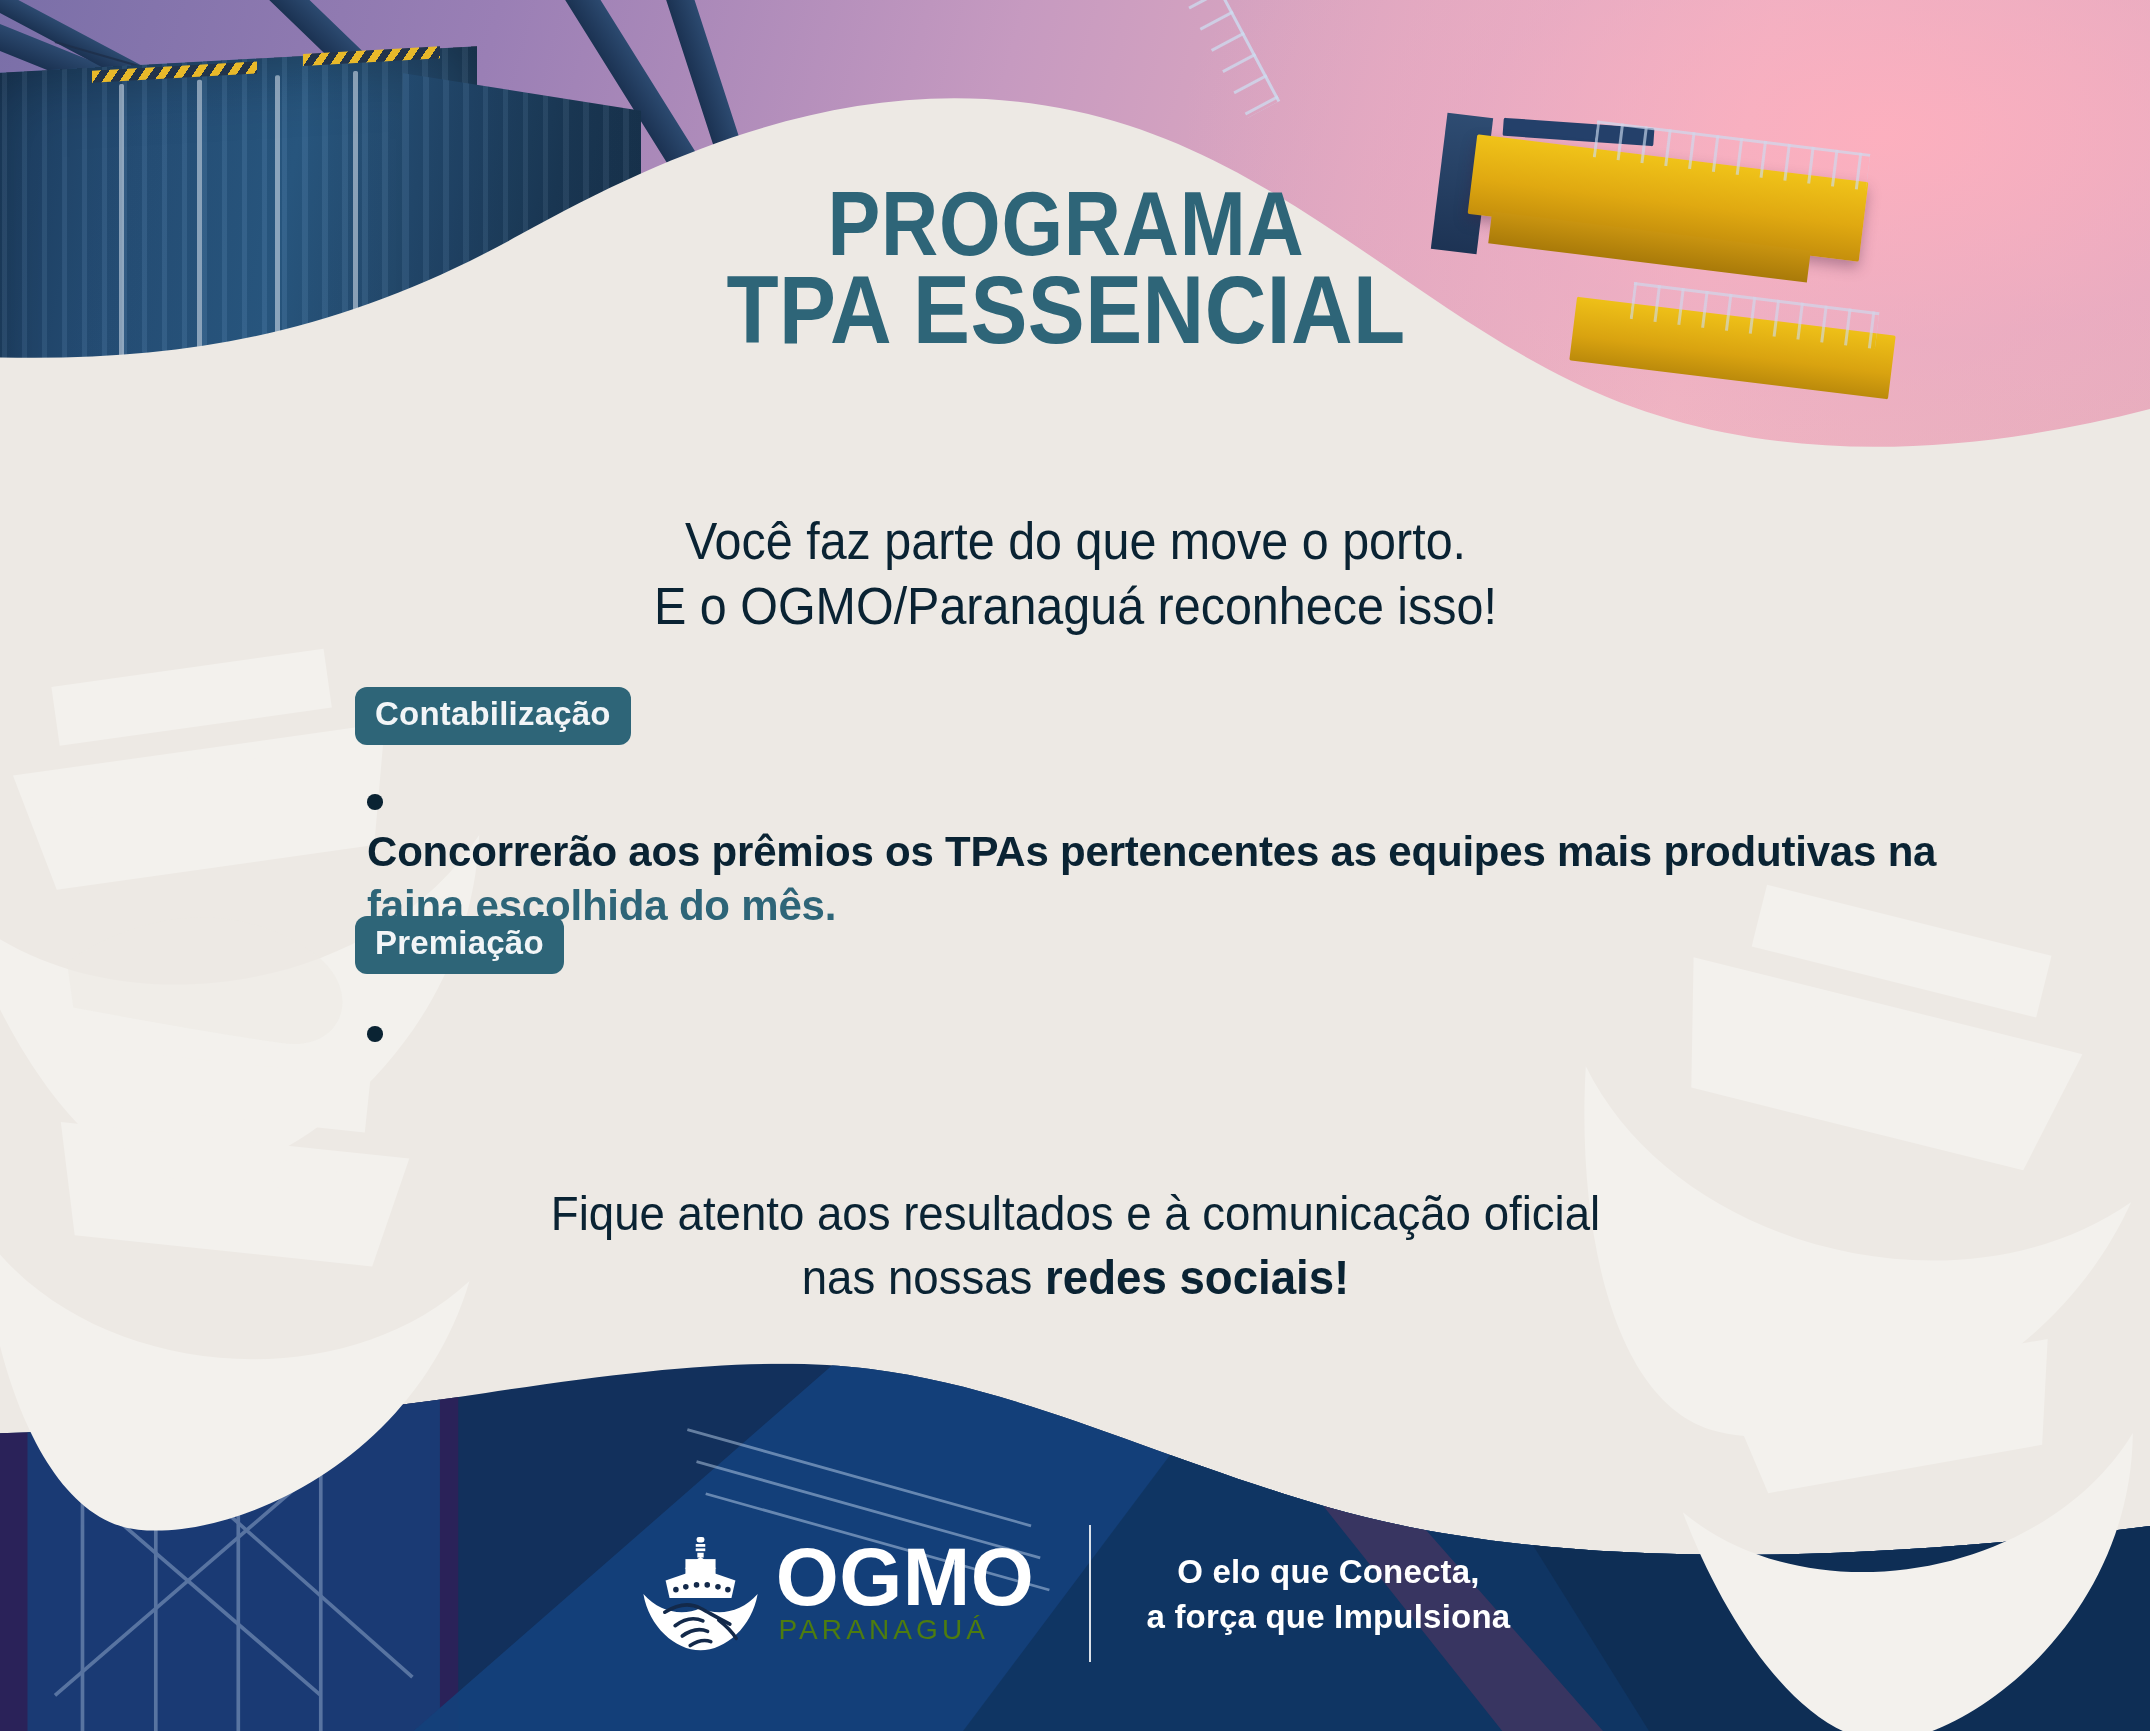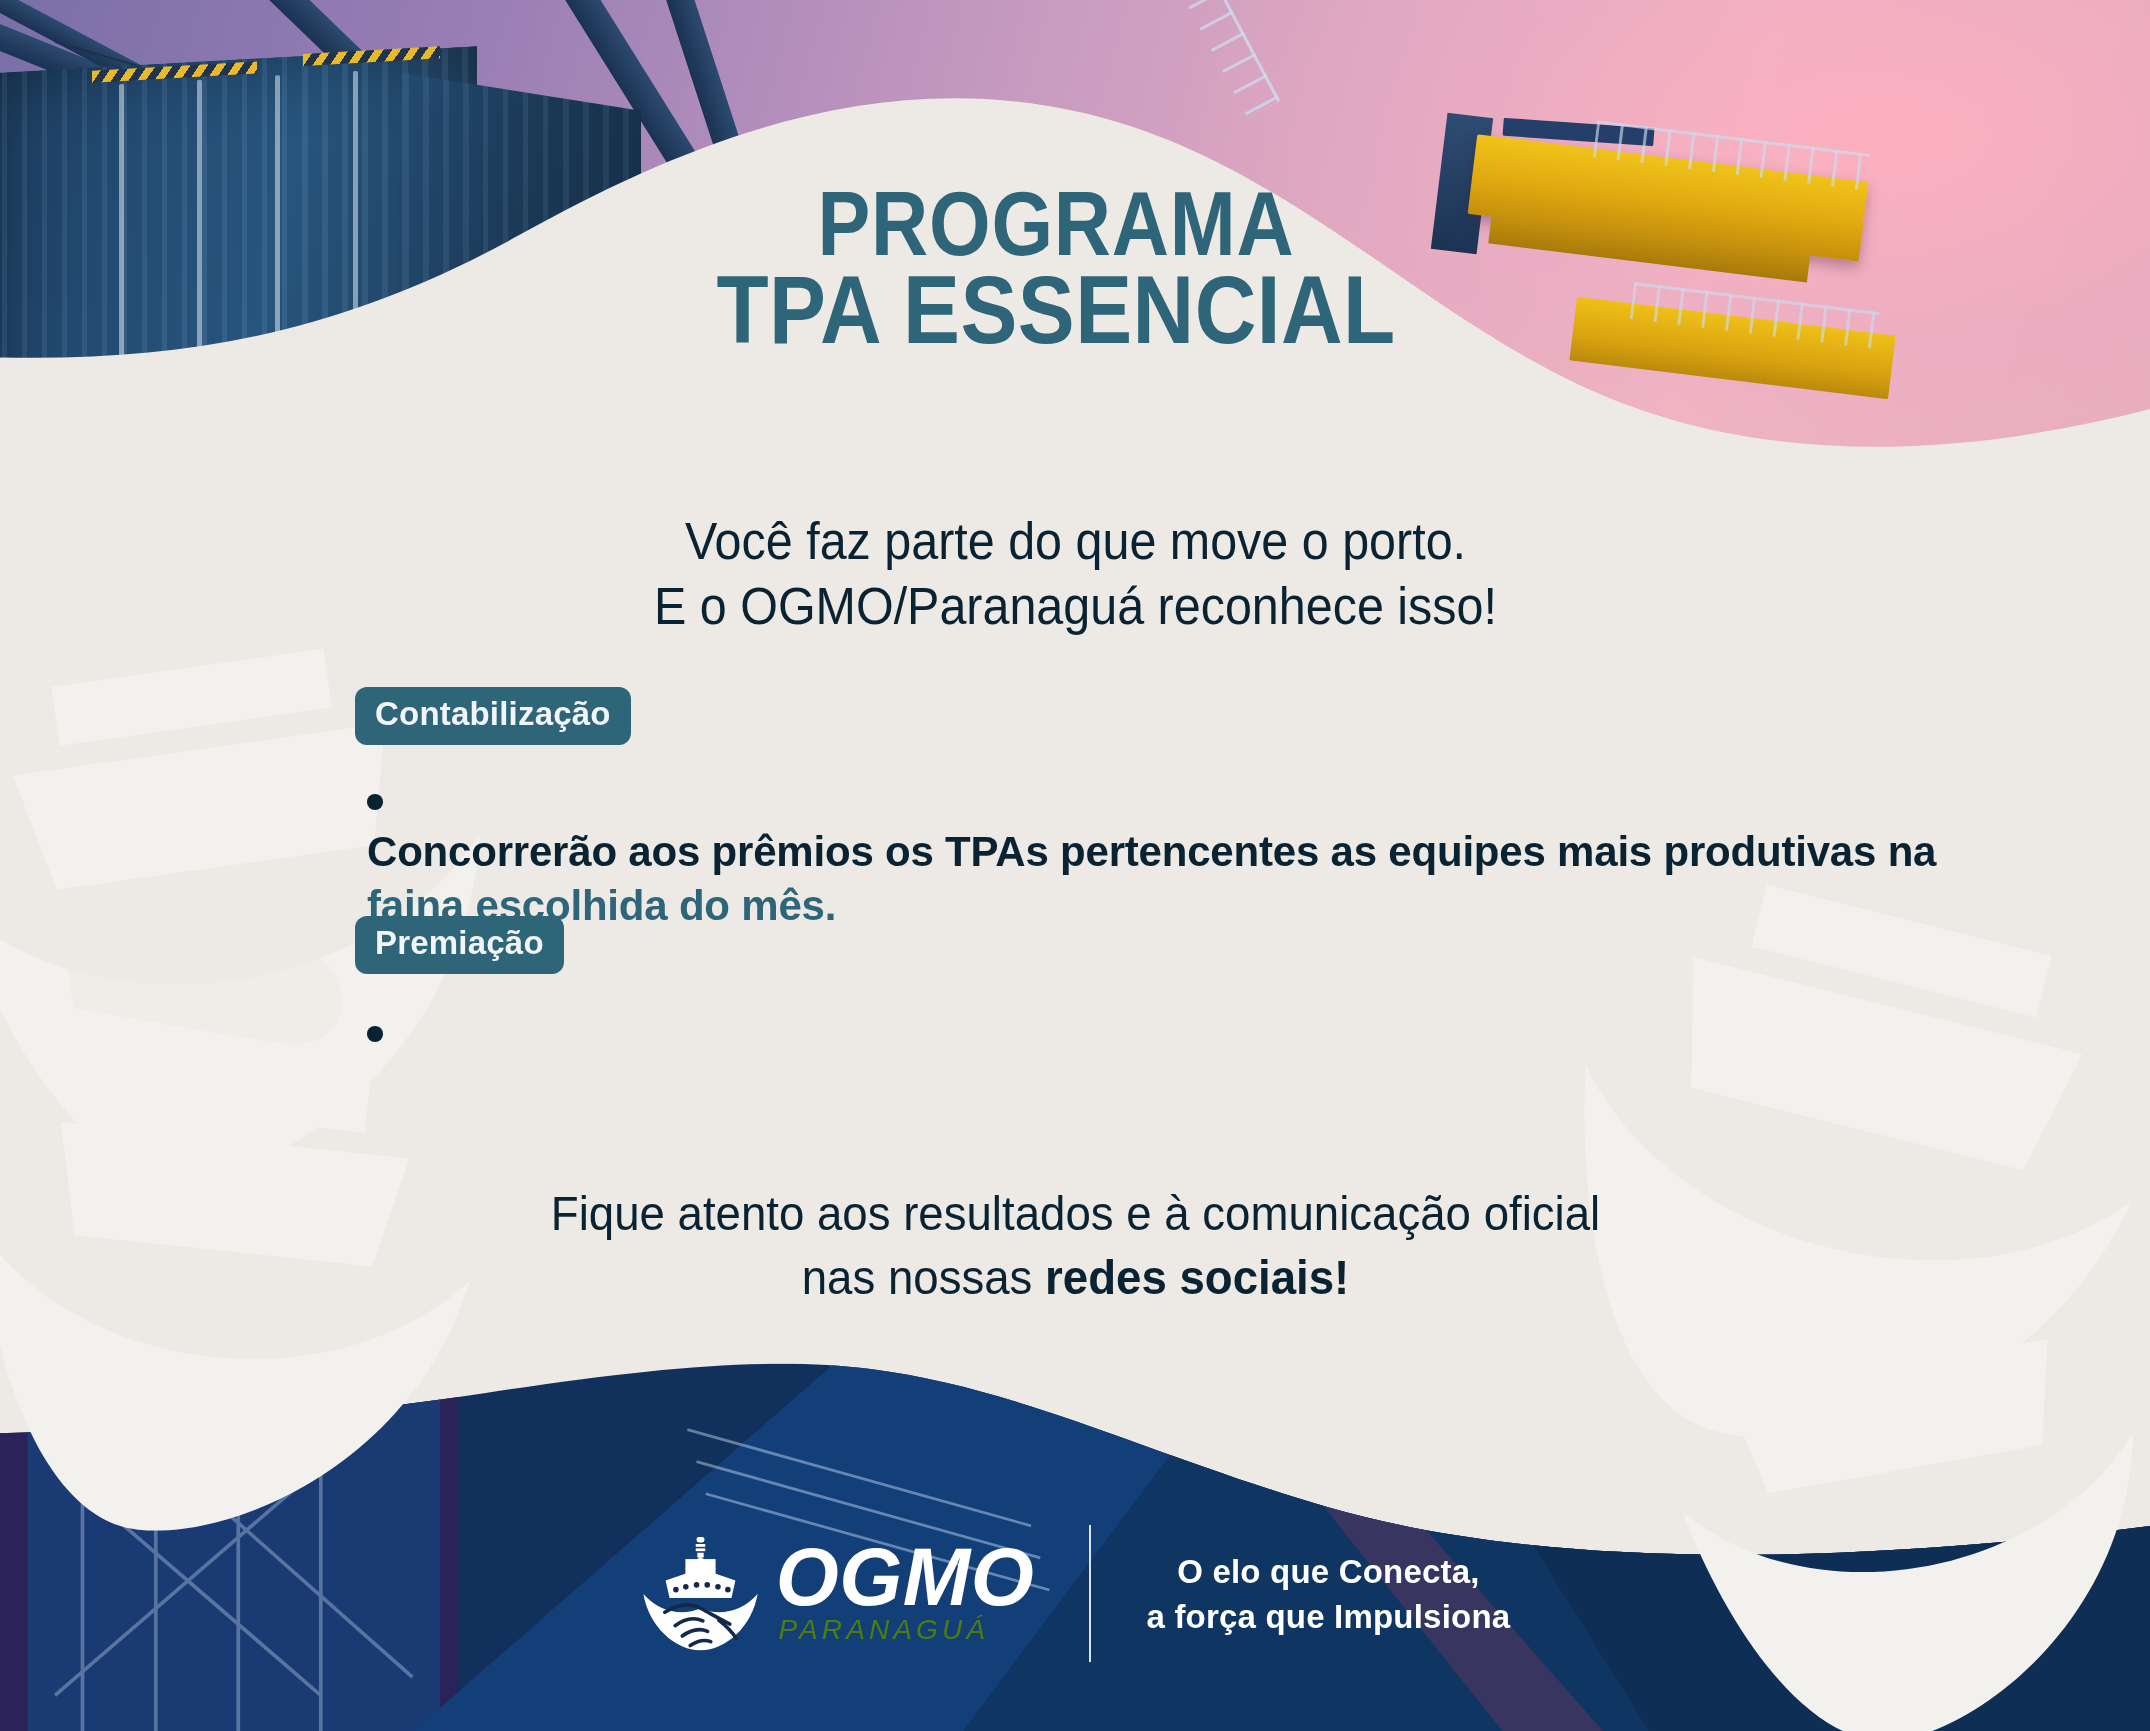--- a/index.html
+++ b/index.html
@@ -166,21 +166,21 @@
     position:absolute; opacity:1; pointer-events:none;
   }
   .watermark svg{ display:block; }
 
   
   #content{
     position:absolute; left:0; top:0; width:2151px; height:1732px;
   }
 
   #title-block{
-    position:absolute; left:0; top:181px; width:2112px; text-align:center;
+    position:absolute; left:10px; top:181px; width:2112px; text-align:center;
   }
   .title-line{
     color:var(--teal);
     font-family:"Liberation Sans Narrow","Liberation Sans",sans-serif;
     font-weight:bold;
     font-size:90px;
     line-height:86px;
     letter-spacing:0.9px;
     transform:scaleX(.88);
     transform-origin:center;
@@ -236,21 +236,21 @@
     color:var(--navy); font-size:48px; line-height:64px; font-weight:400;
     transform:scaleX(.95); transform-origin:center;
   }
   #closing b{ font-weight:bold; }
 
   
   #footer{
     position:absolute; left:0; bottom:70px; width:2151px;
     display:flex; align-items:center; justify-content:center; gap:0;
   }
-  #logo-group{ display:flex; align-items:center; gap:16px;font-style:italic; }
+  #logo-group{ display:flex; align-items:center; gap:16px; }
   #logo-mark{ width:119px; height:124px; }
   #logo-word{ display:flex; flex-direction:column; align-items:flex-start; }
   #logo-ogmo{
     color:#fff; font-weight:bold; font-size:81px; line-height:73px;
     letter-spacing:0.5px; font-family:"Liberation Sans",sans-serif;
   }
   #logo-sub{
     color:#4d7c0f; font-size:28px; letter-spacing:4.1px; line-height:32px;
     margin-left:2.7px; font-weight:400;
   }

